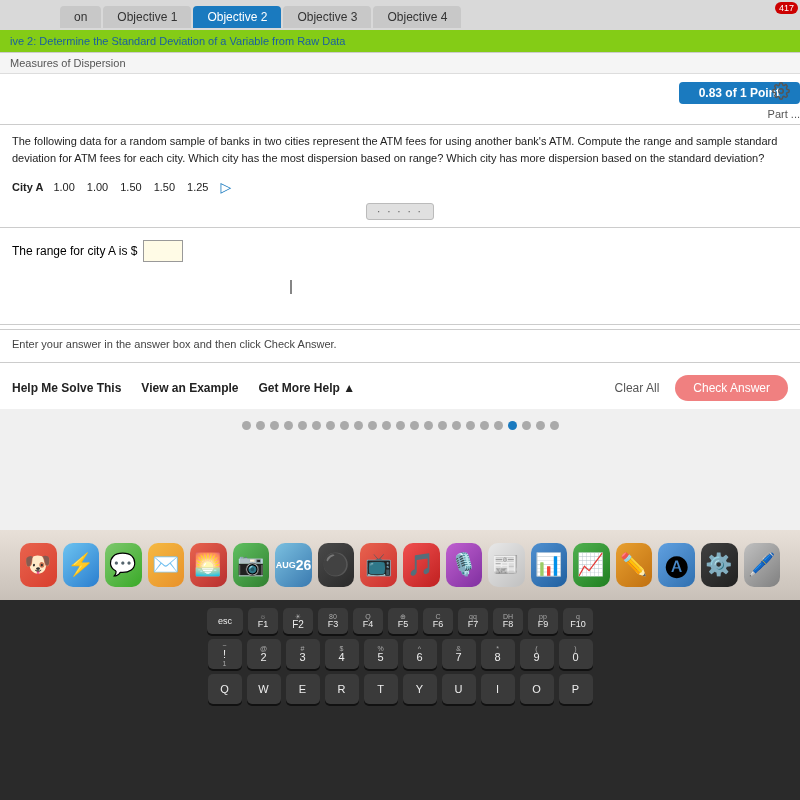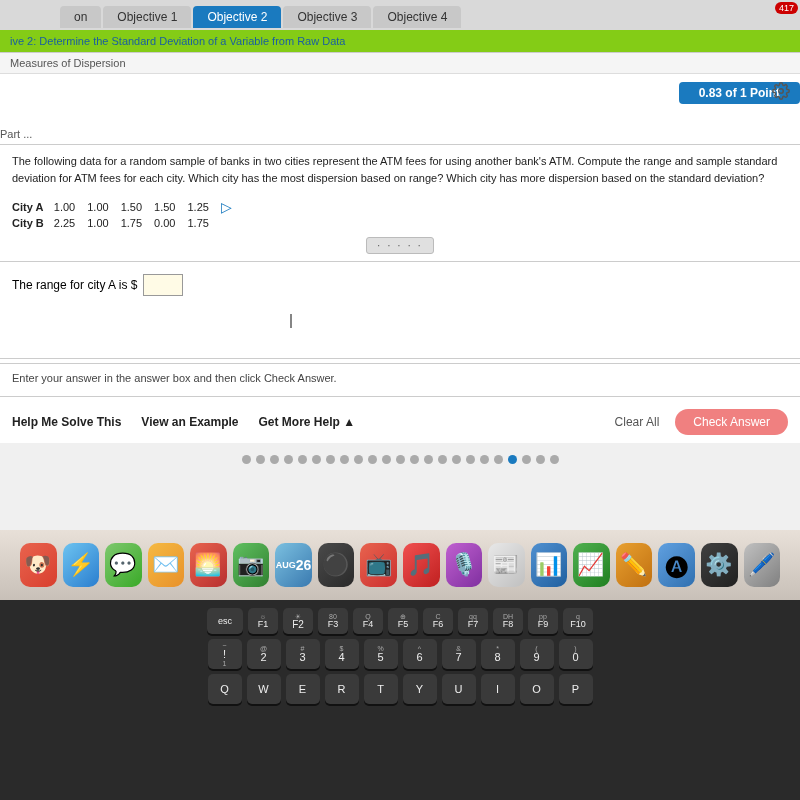--- a/index.html
+++ b/index.html
@@ -77,25 +77,24 @@
     .point-badge {
       background: #1a7abf;
       color: white;
       padding: 4px 20px;
       border-radius: 4px;
       font-size: 12px;
       font-weight: bold;
     }
 
     .part-label {
-      text-align: left;
+      text-align: right;
       font-size: 11px;
       color: #555;
       padding-bottom: 4px;
-      margin-top: 20px;
     }
 
     
     .settings-icon-wrapper {
       position: absolute;
       top: 8px;
       right: 10px;
     }
 
     
@@ -330,28 +329,20 @@
         <tbody>
             <tr>
           <td>City A</td>
           <td>1.00</td>
           <td>1.00</td>
           <td>1.50</td>
           <td>1.50</td>
           <td>1.25</td>
           <td style="color:#1a7abf; font-size:14px;">▷</td>
         </tr>
-        <tr>
-          <td>City B</td>
-          <td>2.25</td>
-          <td>1.00</td>
-          <td>1.75</td>
-          <td>0.00</td>
-          <td>1.75</td>
-        </tr>
       </tbody>
         </table>
     </div>
 
     <div class="ellipsis-row">
       <button class="ellipsis-btn">· · · · ·</button>
     </div>
 
     <hr class="divider">
 

